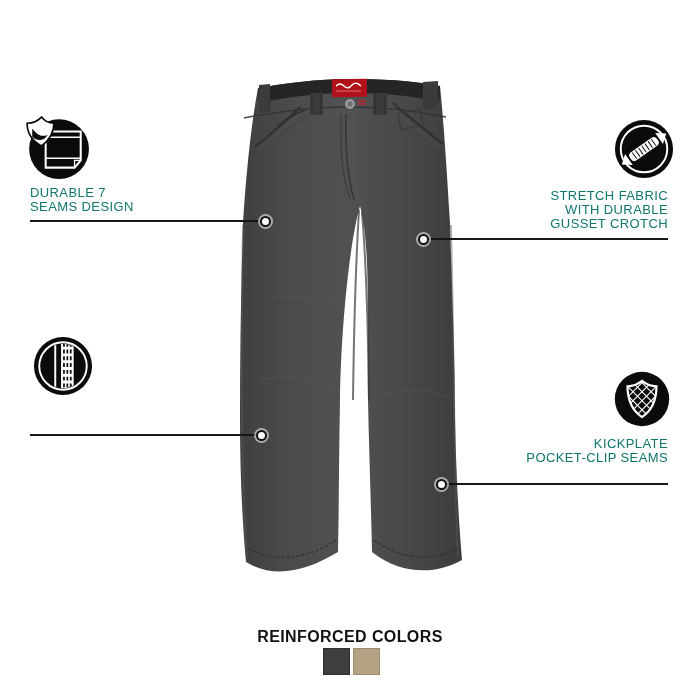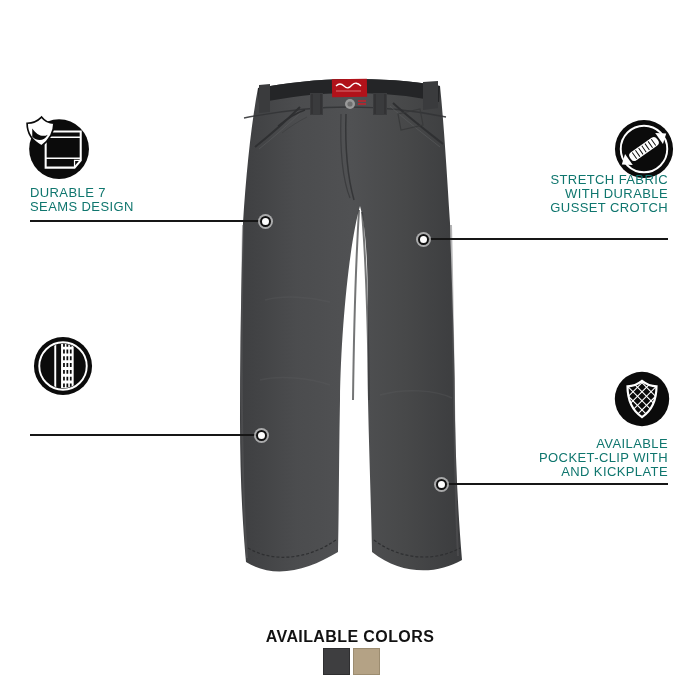--- a/index.html
+++ b/index.html
@@ -130,21 +130,21 @@
     <circle cx="32" cy="32" r="24" fill="none" stroke="#ffffff" stroke-width="2"></circle>
     <g transform="rotate(-35 32 32)">
       <rect x="15" y="27" width="34" height="10" rx="4" fill="#ffffff"></rect>
       <g stroke="#0b0b0b" stroke-width="1">
         <path d="M20,28 v8 M24,28 v8 M28,28 v8 M32,28 v8 M36,28 v8 M40,28 v8 M44,28 v8"></path>
       </g>
       <polygon points="51,25 60,32 51,39" fill="#ffffff"></polygon>
       <polygon points="13,25 4,32 13,39" fill="#ffffff"></polygon>
     </g>
   </svg>
-  <div class="callout-text align-right" style="right:32px;top:173px;">
+  <div class="callout-text align-right" style="right:32px;top:189px;">
     <span>STRETCH FABRIC</span>
     <span>WITH DURABLE</span>
     <span>GUSSET CROTCH</span>
   </div>
   <div class="connector" style="left:422px;top:238px;width:246px;"></div>
   <div class="dot" style="left:418px;top:234px;"></div>
 
   <svg class="icon" style="left:32px;top:335px;" width="62" height="62" viewBox="0 0 64 64">
     <defs>
         <clipPath id="clip-stitch">
@@ -171,24 +171,23 @@
     </clipPath>
       </defs>
     <circle cx="32" cy="32" r="30" fill="#0b0b0b"></circle>
     <path d="M32,12 C27,16 21,18 16,18 C16,31 20,44 32,52 C44,44 48,31 48,18 C43,18 37,16 32,12 Z" fill="#0b0b0b" stroke="#ffffff" stroke-width="2.4"></path>
     <g clip-path="url(#clip-shield)" stroke="#ffffff" stroke-width="1.2">
       <path d="M8,20 L44,56 M13,15 L49,51 M18,10 L54,46 M23,5 L59,41 M28,0 L64,36"></path>
       <path d="M56,20 L20,56 M51,15 L15,51 M46,10 L10,46 M41,5 L5,41 M36,0 L0,36"></path>
     </g>
   </svg>
   <div class="callout-text align-right" style="right:32px;top:437px;">
-    <span>AVAILABLE</span>
-    <span>POCKET-CLIP WITH</span>
-    <span>AND KICKPLATE</span>
+    <span>KICKPLATE</span>
+    <span>POCKET-CLIP SEAMS</span>
   </div>
   <div class="connector" style="left:440px;top:483px;width:228px;"></div>
   <div class="dot" style="left:436px;top:479px;"></div>
 
-  <div id="colors-title">AVAILABLE COLORS</div>
+  <div id="colors-title">REINFORCED COLORS</div>
   <div class="swatch" style="left: 323px; background: rgb(62, 62, 64); border: 1px solid rgb(46, 46, 48);"></div>
   <div class="swatch" style="left: 353px; background: rgb(180, 162, 133); border: 1px solid rgb(156, 140, 112);"></div>
 
 </div>
 
 </body></html>

